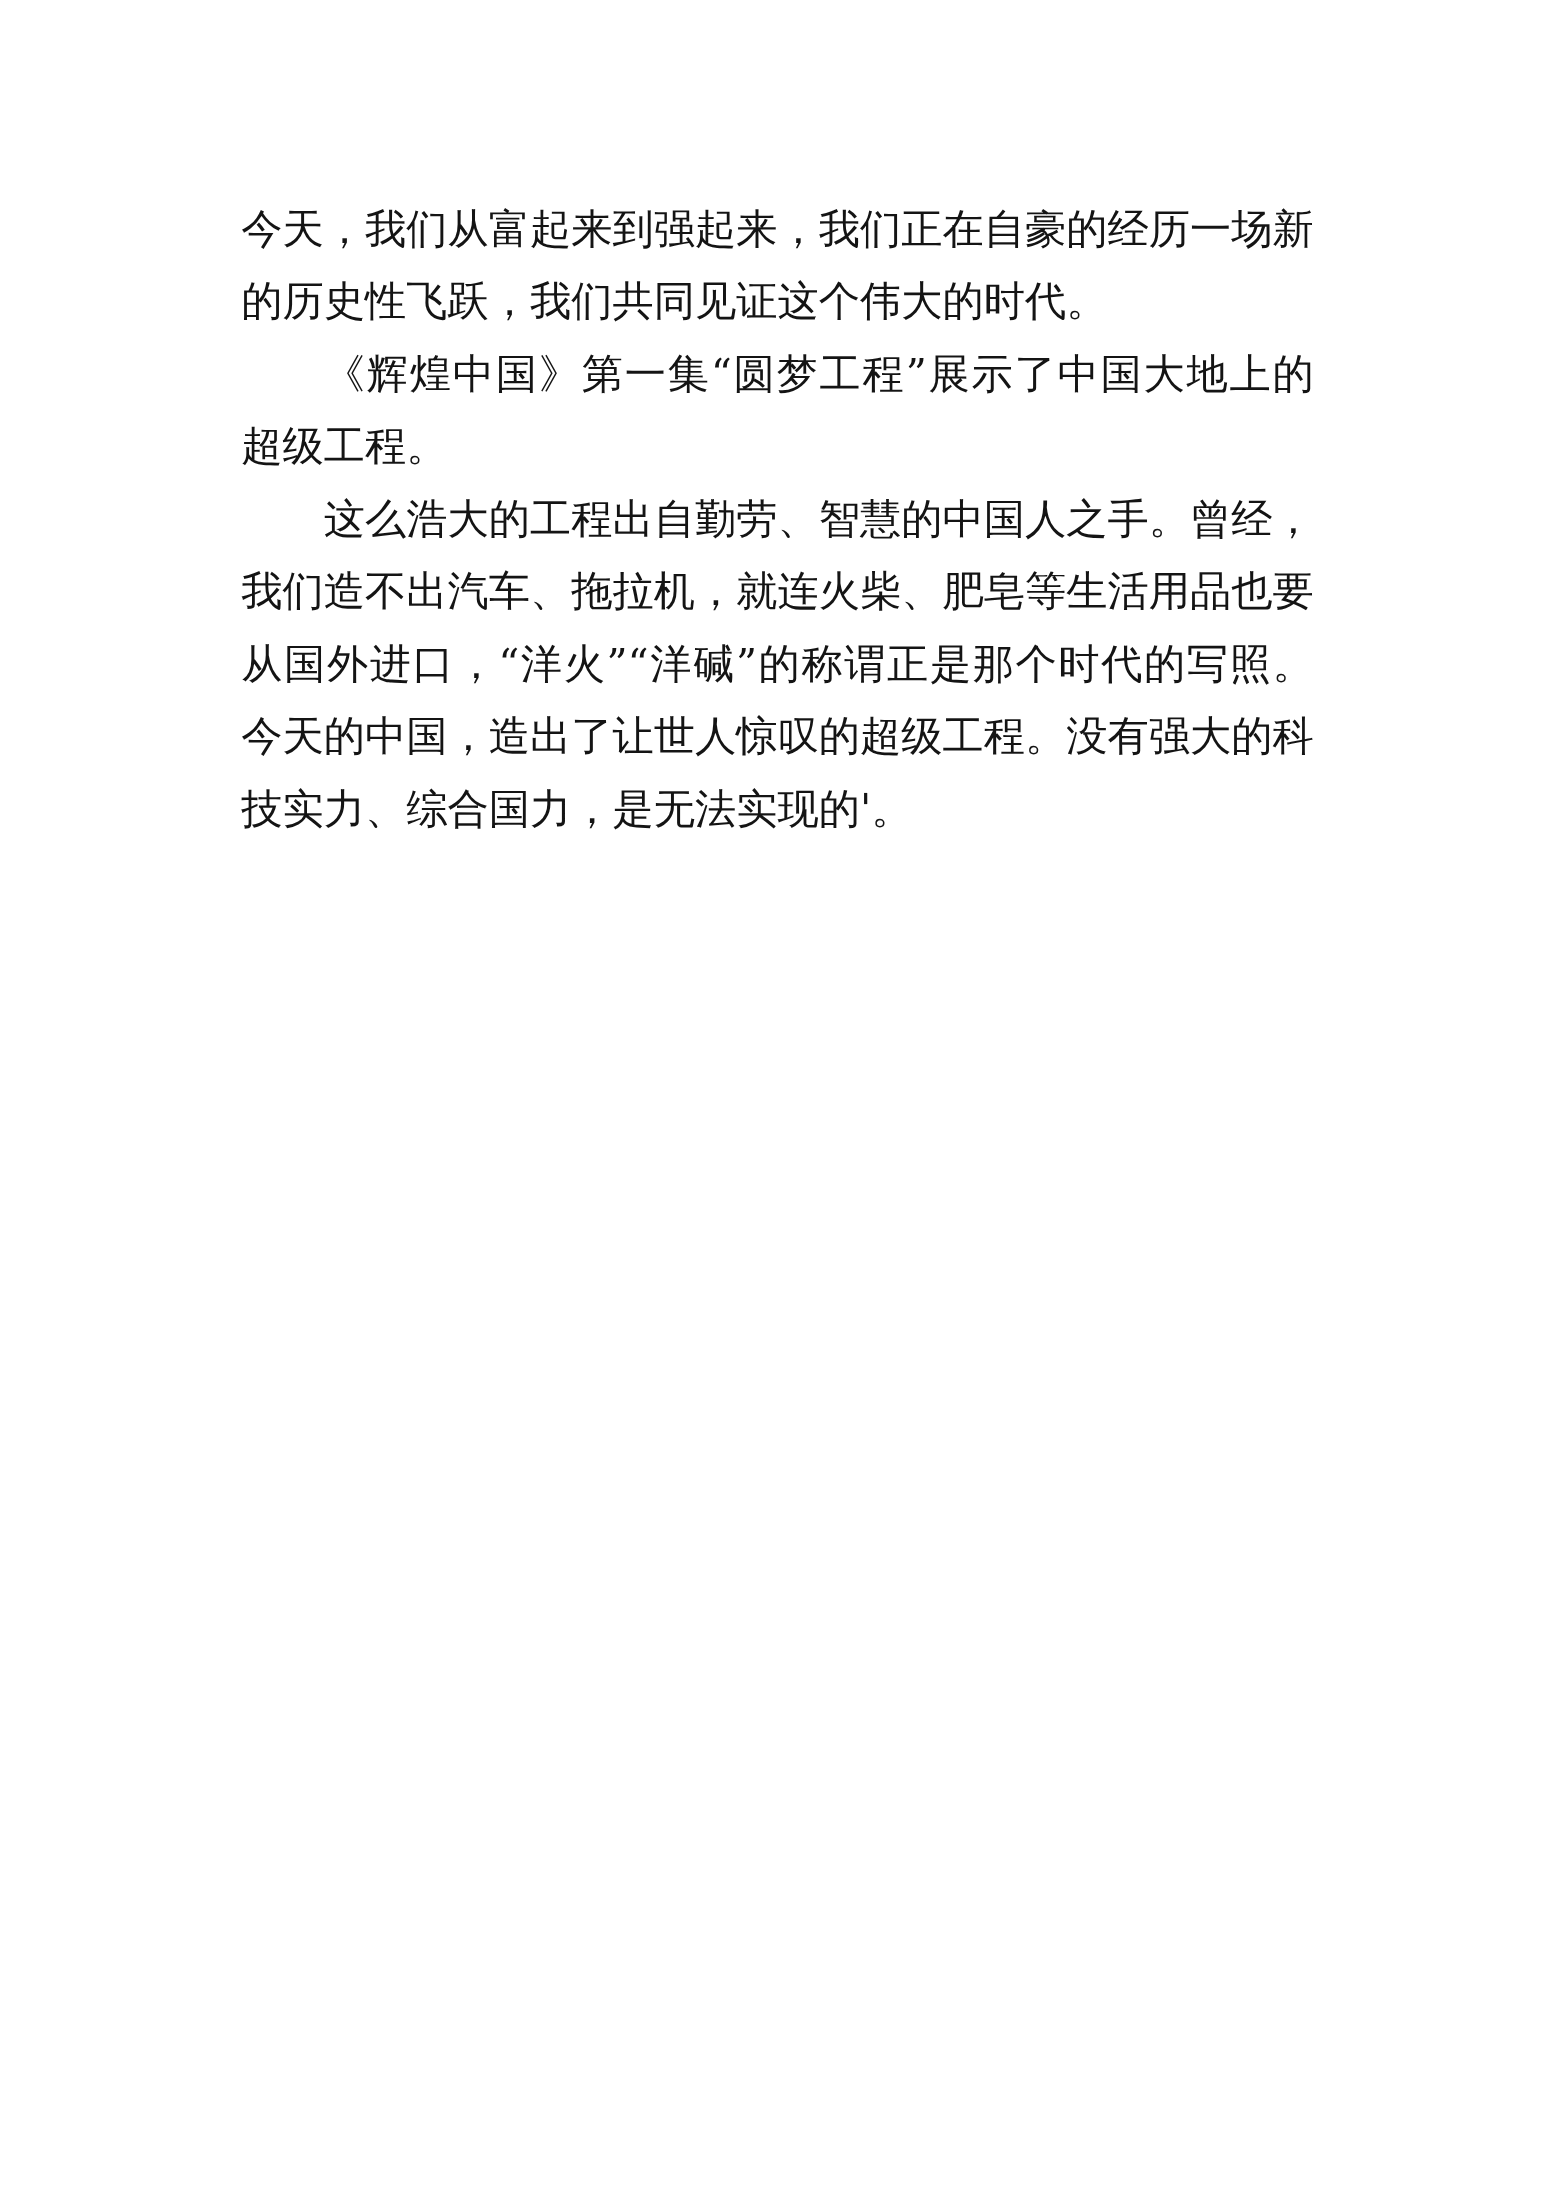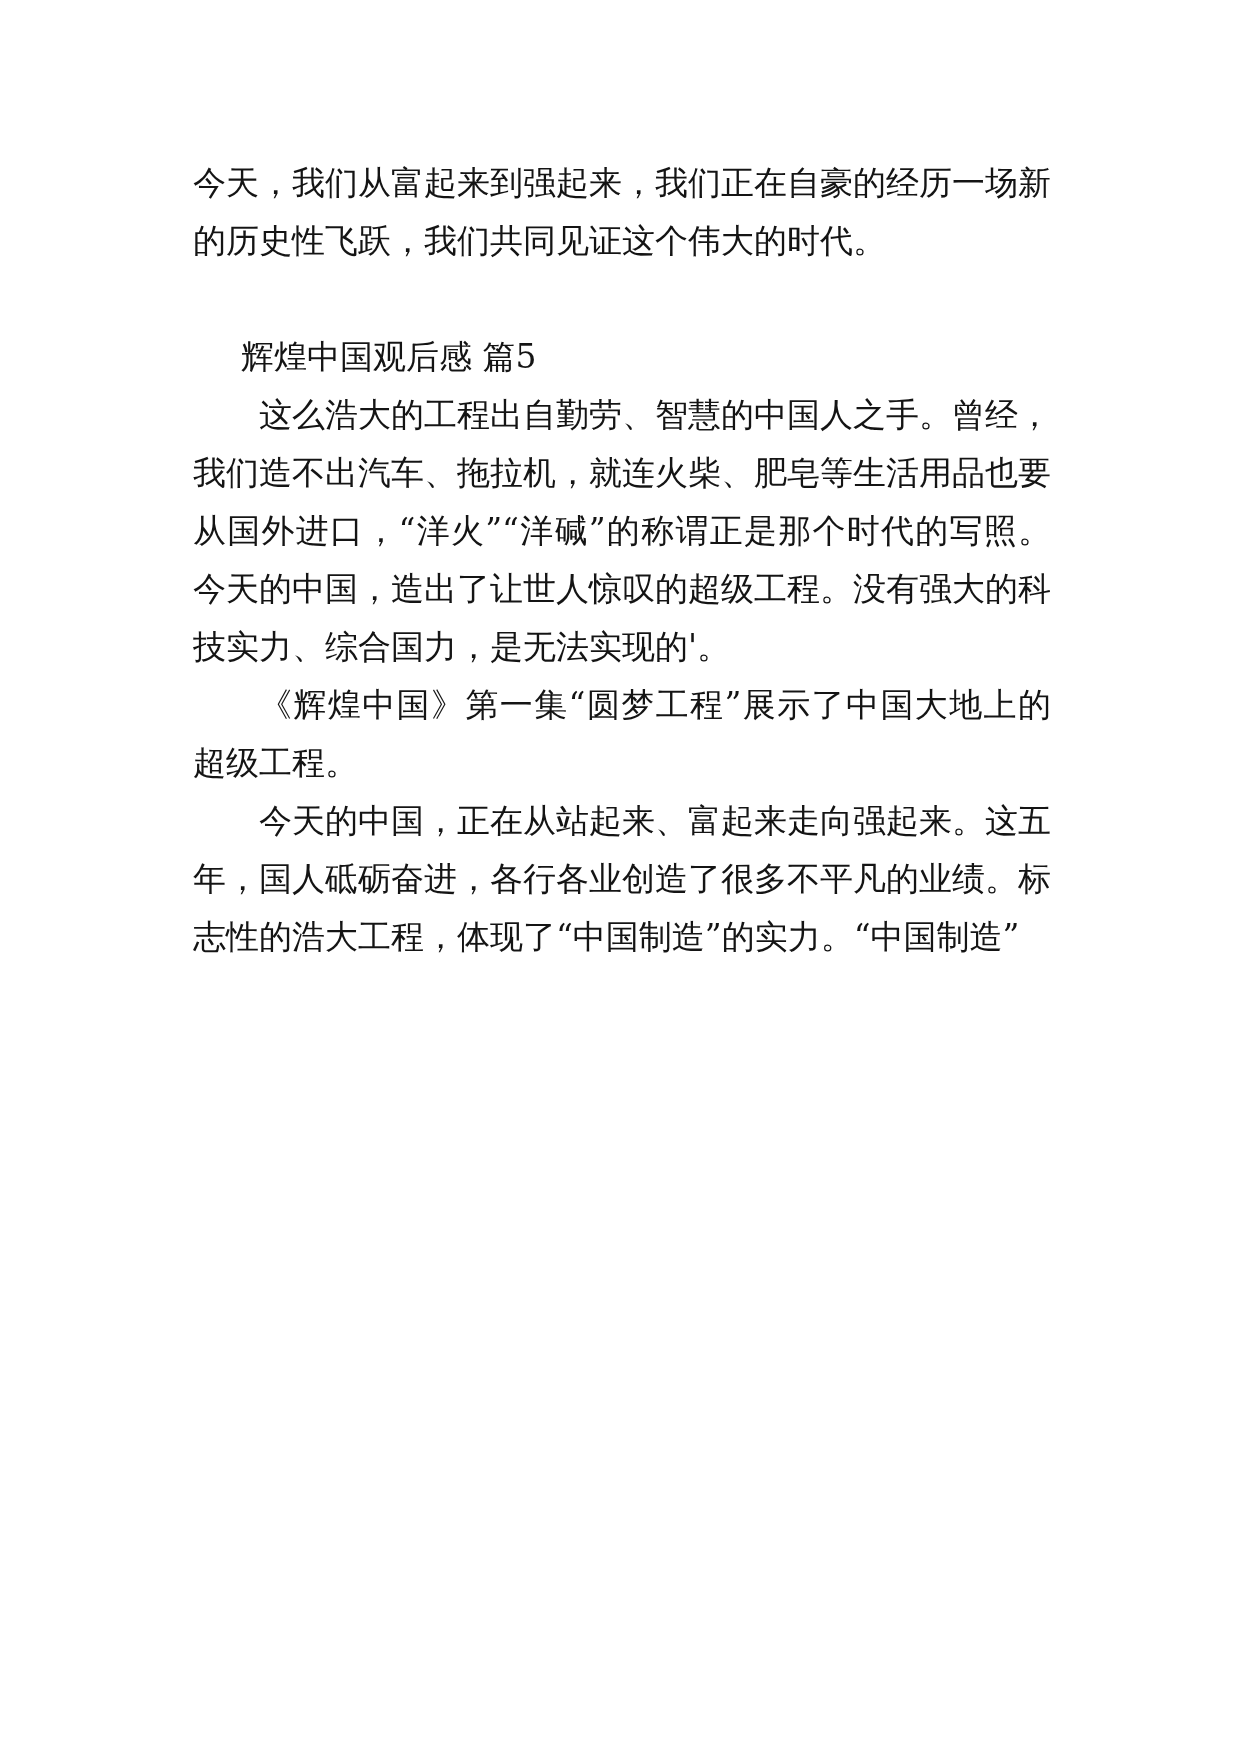--- a/index.html
+++ b/index.html
@@ -40,18 +40,16 @@
     font-weight: normal;
     line-height: 58px;
   }
 </style>
 </head>
 <body>
 
 <div class="page">
   <main class="doc-body" id="doc-body">
       <p class="para plain">今天，我们从富起来到强起来，我们正在自豪的经历一场新的历史性飞跃，我们共同见证这个伟大的时代。</p>
-      <h2 class="section-heading">辉煌中国观后感 篇5</h2>
+      <p class="para">《辉煌中国》第一集“圆梦工程”展示了中国大地上的超级工程。</p>
       <p class="para">这么浩大的工程出自勤劳、智慧的中国人之手。曾经，我们造不出汽车、拖拉机，就连火柴、肥皂等生活用品也要从国外进口，“洋火”“洋碱”的称谓正是那个时代的写照。今天的中国，造出了让世人惊叹的超级工程。没有强大的科技实力、综合国力，是无法实现的'。</p>
-      <p class="para">《辉煌中国》第一集“圆梦工程”展示了中国大地上的超级工程。</p>
-      <p class="para">今天的中国，正在从站起来、富起来走向强起来。这五年，国人砥砺奋进，各行各业创造了很多不平凡的业绩。标志性的浩大工程，体现了“中国制造”的实力。“中国制造”</p>
     </main>
 </div>
 
 </body></html>

